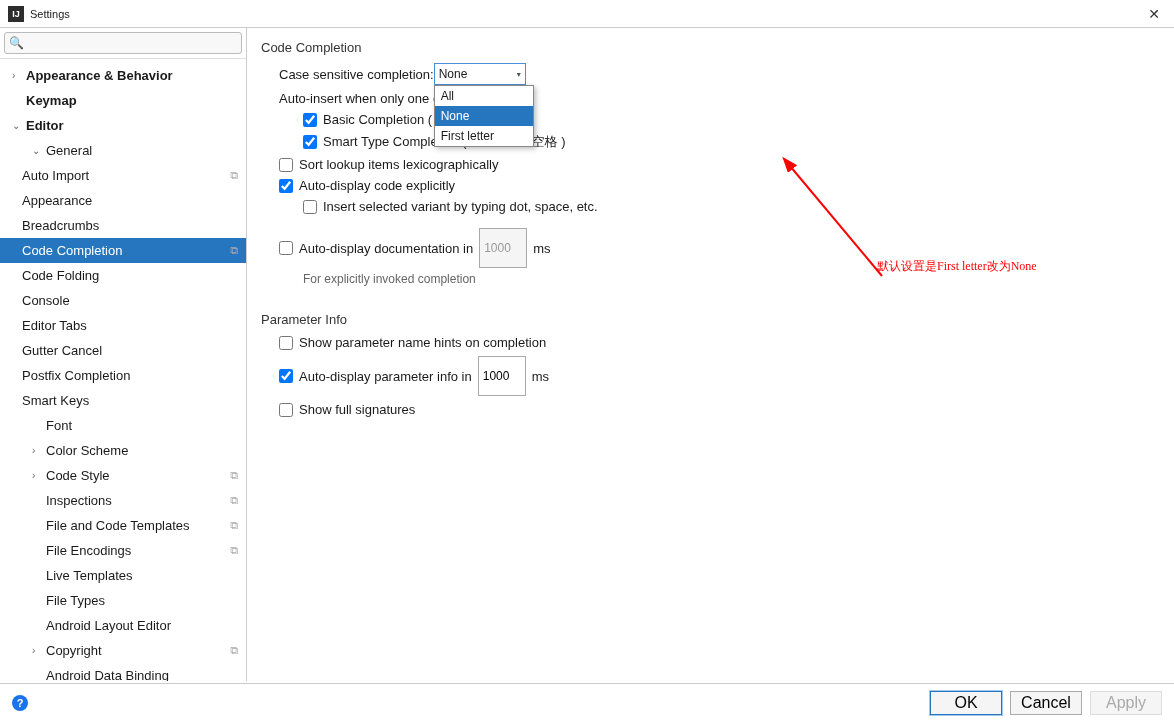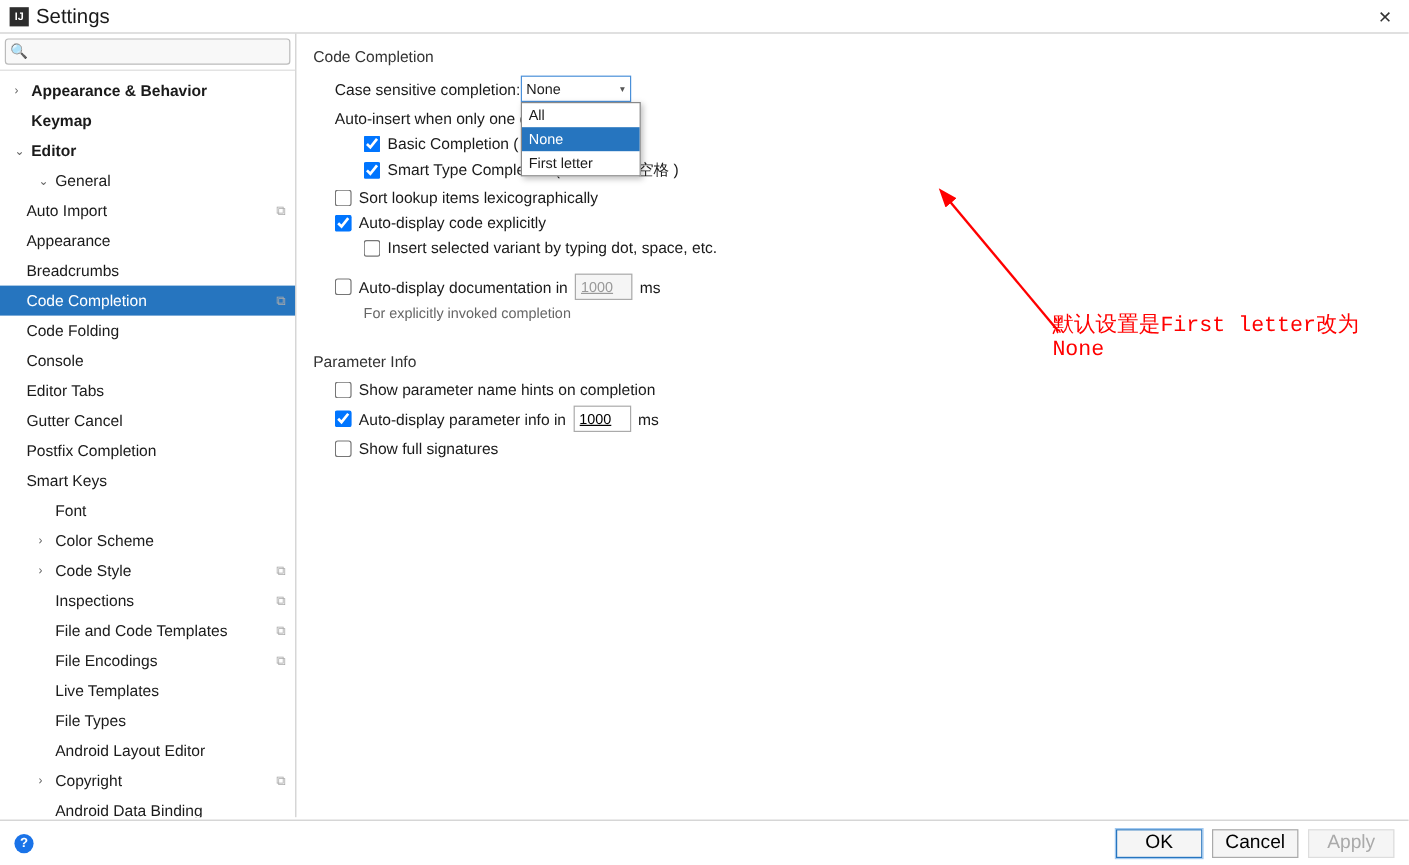--- a/index.html
+++ b/index.html
@@ -1,20 +1,20 @@
 <!DOCTYPE html>
 <html><head>
 <meta charset="utf-8">
 <style>
   * { box-sizing: border-box; margin: 0; padding: 0; }
   body { font-family: "Segoe UI", Tahoma, sans-serif; font-size: 13px; color: #1a1a1a; background: #fff; width: 1174px; height: 721px; overflow: hidden; position: relative; }
   
   .titlebar { height: 28px; display: flex; align-items: center; padding: 13px 8px; border-bottom: 1px solid #ccc; }
   .titlebar .appicon { width: 16px; height: 16px; background: #2d2d2d; color: #fff; font-size: 9px; font-weight: bold; display: flex; align-items: center; justify-content: center; margin-right: 6px; }
-  .titlebar .title { font-size: 17px; }
+  .titlebar .title { font-size: 11px; }
   .titlebar .close { margin-left: auto; font-size: 14px; color: #333; cursor: pointer; padding: 2px 6px; }
   
   .mainarea { display: flex; height: 653px; }
   
   .sidebar { width: 247px; border-right: 1px solid #ccc; display: flex; flex-direction: column; }
   .search-row { padding: 4px; border-bottom: 1px solid #ddd; }
   .search-box { position: relative; }
   .search-box input { width: 100%; height: 22px; padding: 2px 6px 2px 22px; border: 1px solid #bbb; border-radius: 3px; background: #f8f8f8; font-size: 12px; }
   .search-box .sicon { position: absolute; left: 5px; top: 4px; color: #888; font-size: 12px; }
   
@@ -33,33 +33,33 @@
   .content { flex: 1; position: relative; }
   .breadcrumb { padding: 12px 12px 10px 12px; font-size: 14px; font-weight: bold; }
   .breadcrumb .sep { margin: 0 6px; color: #666; font-size: 11px; font-weight: normal; }
   
   .section { padding: 4px 14px; }
   .section-title { font-size: 13px; color: #333; margin: 8px 0 8px 0; }
   .row { display: flex; align-items: center; margin: 6px 0 6px 18px; font-size: 13px; }
   .row.i2 { margin-left: 42px; }
   .row label { display: flex; align-items: center; gap: 6px; }
   .row input[type=checkbox] { width: 14px; height: 14px; }
-  .row input[type=text] { width: 48px; height: 22px; border: 1px solid #aaa; padding: 0 4px; font-size: 12px; text-decoration: underline; }
+  .row input[type=text] { width: 48px; height: 40px; border: 1px solid #aaa; padding: 0 4px; font-size: 12px; }
   .row input[type=text].disabled { color: #999; background: #f5f5f5; }
   .row .unit { margin-left: 6px; }
   .subnote { margin-left: 42px; font-size: 12px; color: #666; margin-top: -2px; margin-bottom: 10px; }
   
   .combo { position: relative; display: inline-block; margin-left: 0; }
   .combo-display { width: 92px; height: 22px; border: 1px solid #4a90d9; background: #fff; display: flex; align-items: center; padding: 0 4px; font-size: 12px; cursor: pointer; }
   .combo-display .cd-arrow { margin-left: auto; font-size: 8px; color: #555; }
   .combo-list { position: absolute; top: 22px; left: 0; width: 100px; border: 1px solid #888; background: #fff; box-shadow: 2px 2px 5px rgba(0,0,0,0.25); z-index: 10; }
   .combo-opt { padding: 3px 6px; font-size: 12px; cursor: pointer; }
   .combo-opt.highlight { background: #2675BF; color: #fff; }
   
-  .annotation { position: absolute; left: 630px; top: 230px; color: #f00; font-size: 18px; font-family: Liberation Mono, monospace; }
+  .annotation { position: absolute; left: 630px; top: 230px; color: #f00; font-size: 12px; font-family: Liberation Serif, serif; }
   .arrow-svg { position: absolute; left: 535px; top: 128px; pointer-events: none; }
   
   .footer { position: absolute; bottom: 0; left: 0; right: 0; height: 38px; border-top: 1px solid #ccc; display: flex; align-items: center; padding: 0 12px; background: #fff; }
   .help-icon { width: 16px; height: 16px; border-radius: 50%; background: #1a73e8; color: #fff; display: flex; align-items: center; justify-content: center; font-size: 11px; font-weight: bold; cursor: pointer; }
   .footer-btns { margin-left: auto; display: flex; gap: 8px; }
   .btn { min-width: 72px; height: 24px; border: 1px solid #aaa; background: #f5f5f5; font-size: 16px; cursor: pointer; }
   .btn.default { border: 1px solid #2675BF; outline: 1px solid #a0c8f0; }
   .btn.disabled { color: #aaa; border-color: #ddd; }
 </style>
 </head>

